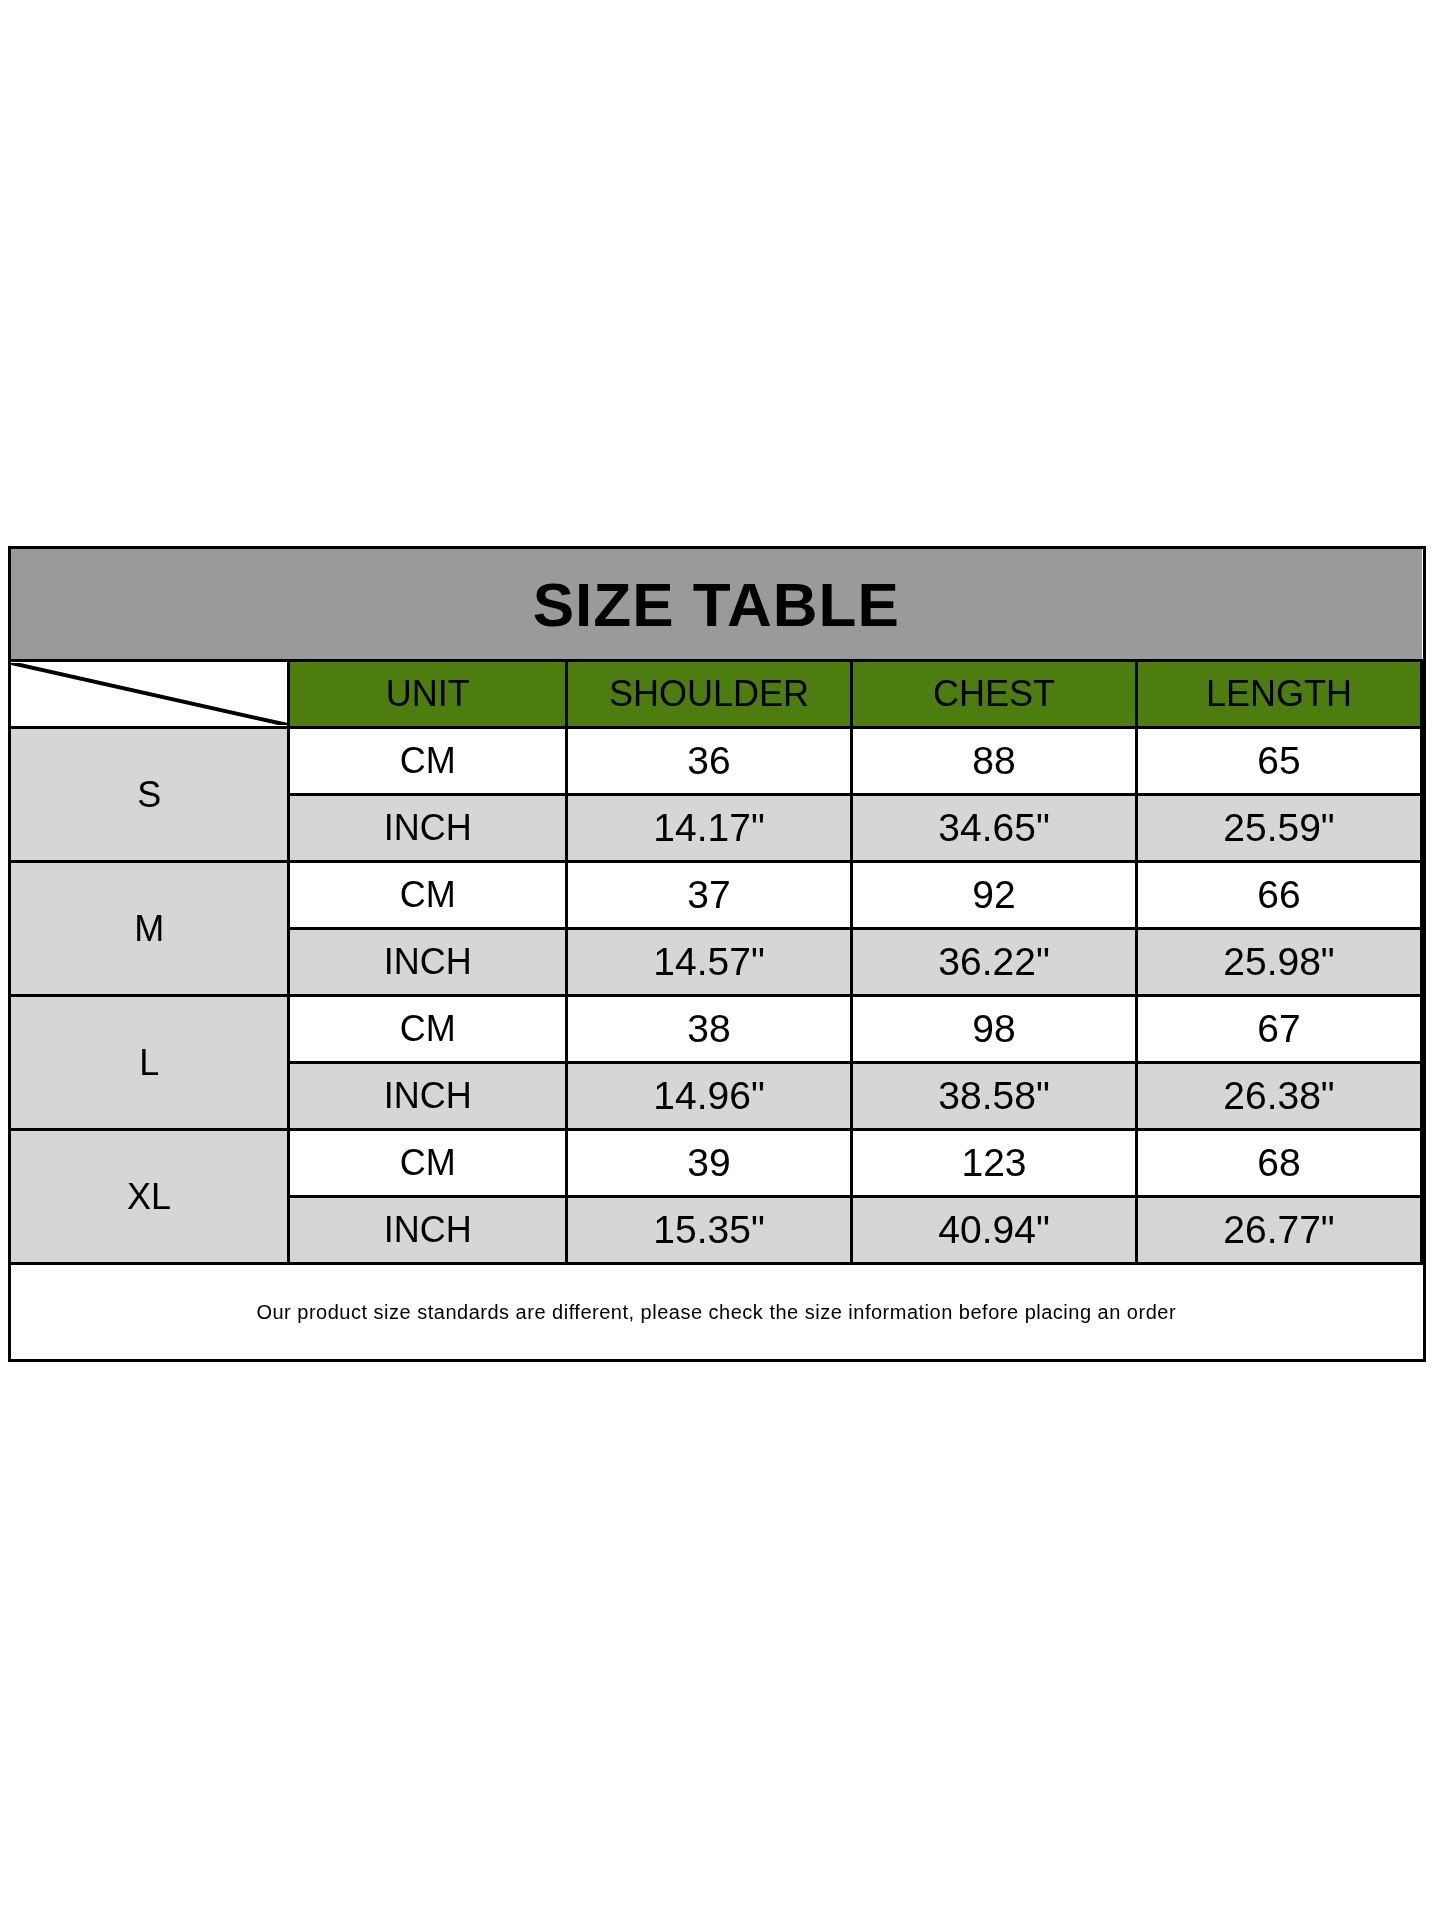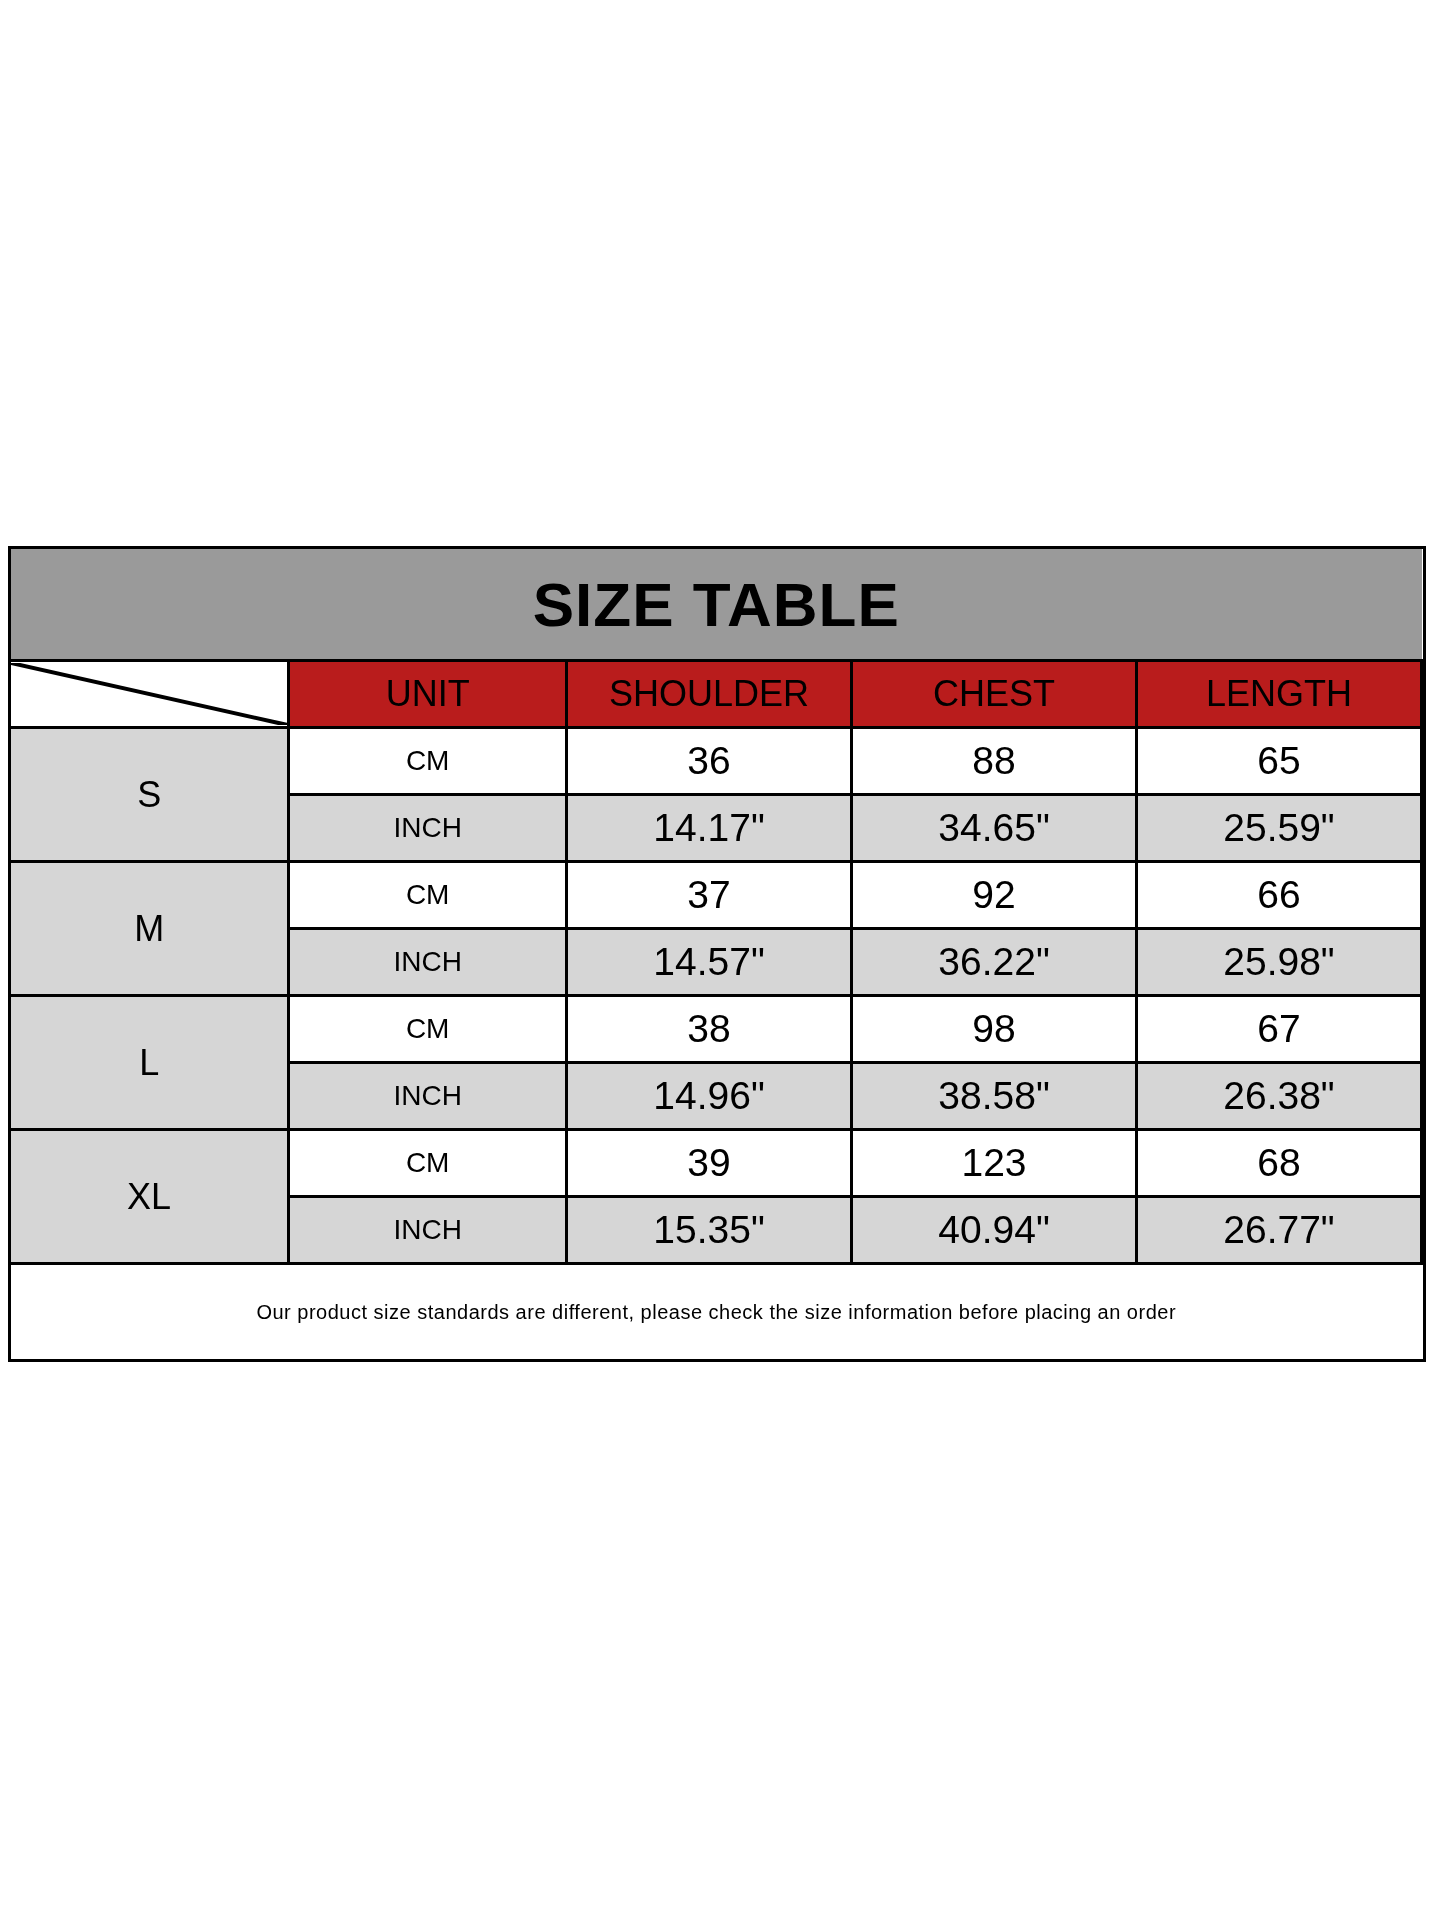--- a/index.html
+++ b/index.html
@@ -59,32 +59,32 @@
     height: 62px;
     border-left: none !important;
     border-top: none !important;
   }
   .corner-cell svg {
     display: block;
     width: 100%;
     height: 100%;
   }
   .head-cell {
-    background: #b91c1c;
+    background: #4d7c0f;
     font-size: 36px;
     height: 62px;
   }
   .size-cell {
     background: #d6d6d6;
     font-size: 36px;
     font-weight: 400;
     border-left: none !important;
   }
   .unit-cell {
-    font-size: 28px;
+    font-size: 36px;
     height: 62px;
   }
   .unit-cm {
     background: #ffffff;
   }
   .unit-inch {
     background: #d6d6d6;
   }
   .val-cell {
     font-size: 39px;

